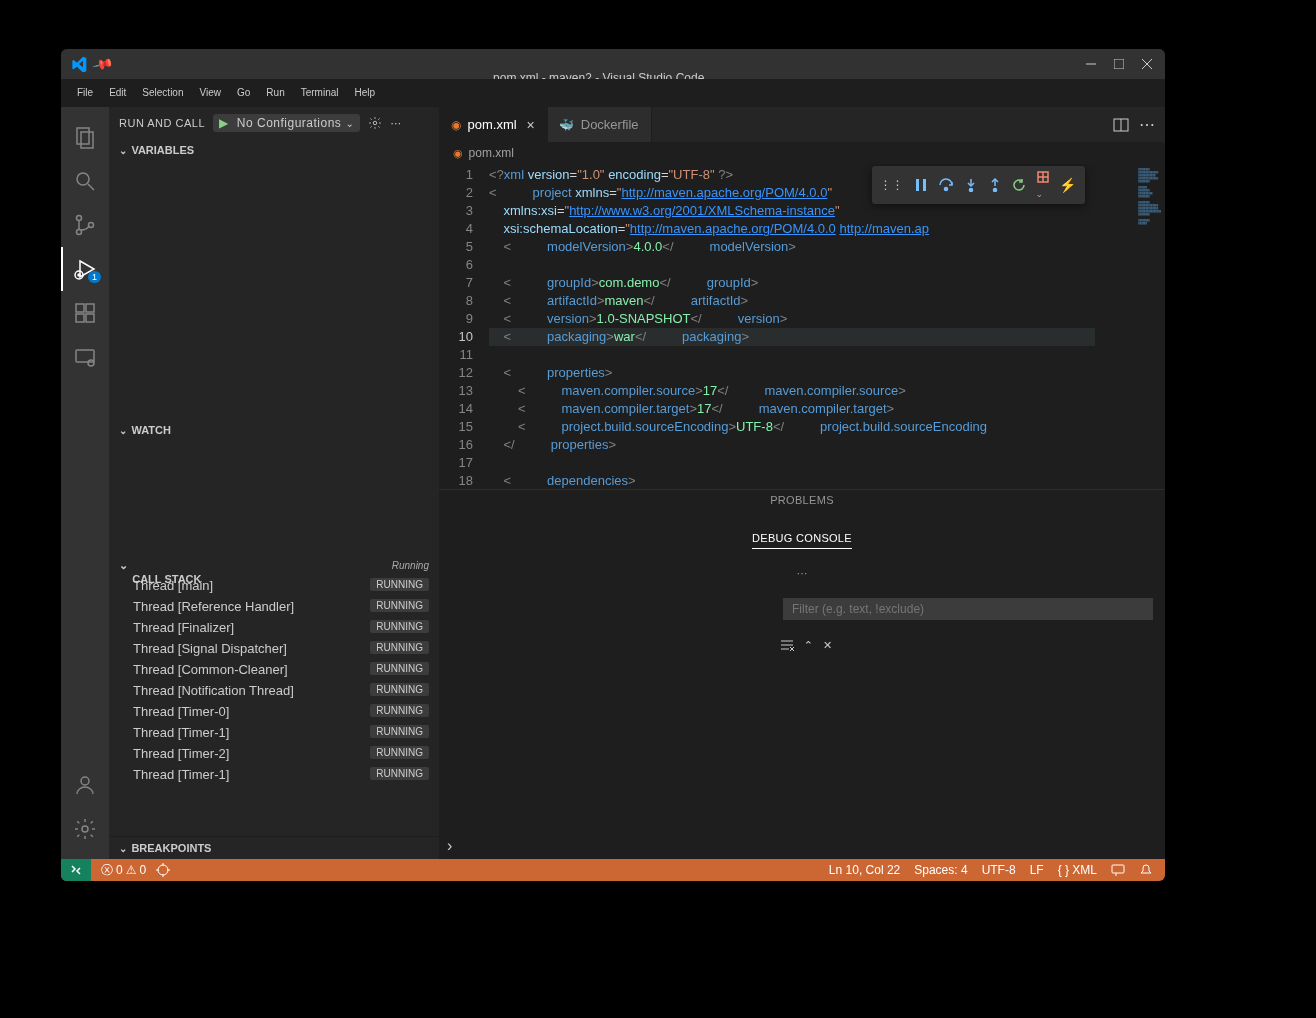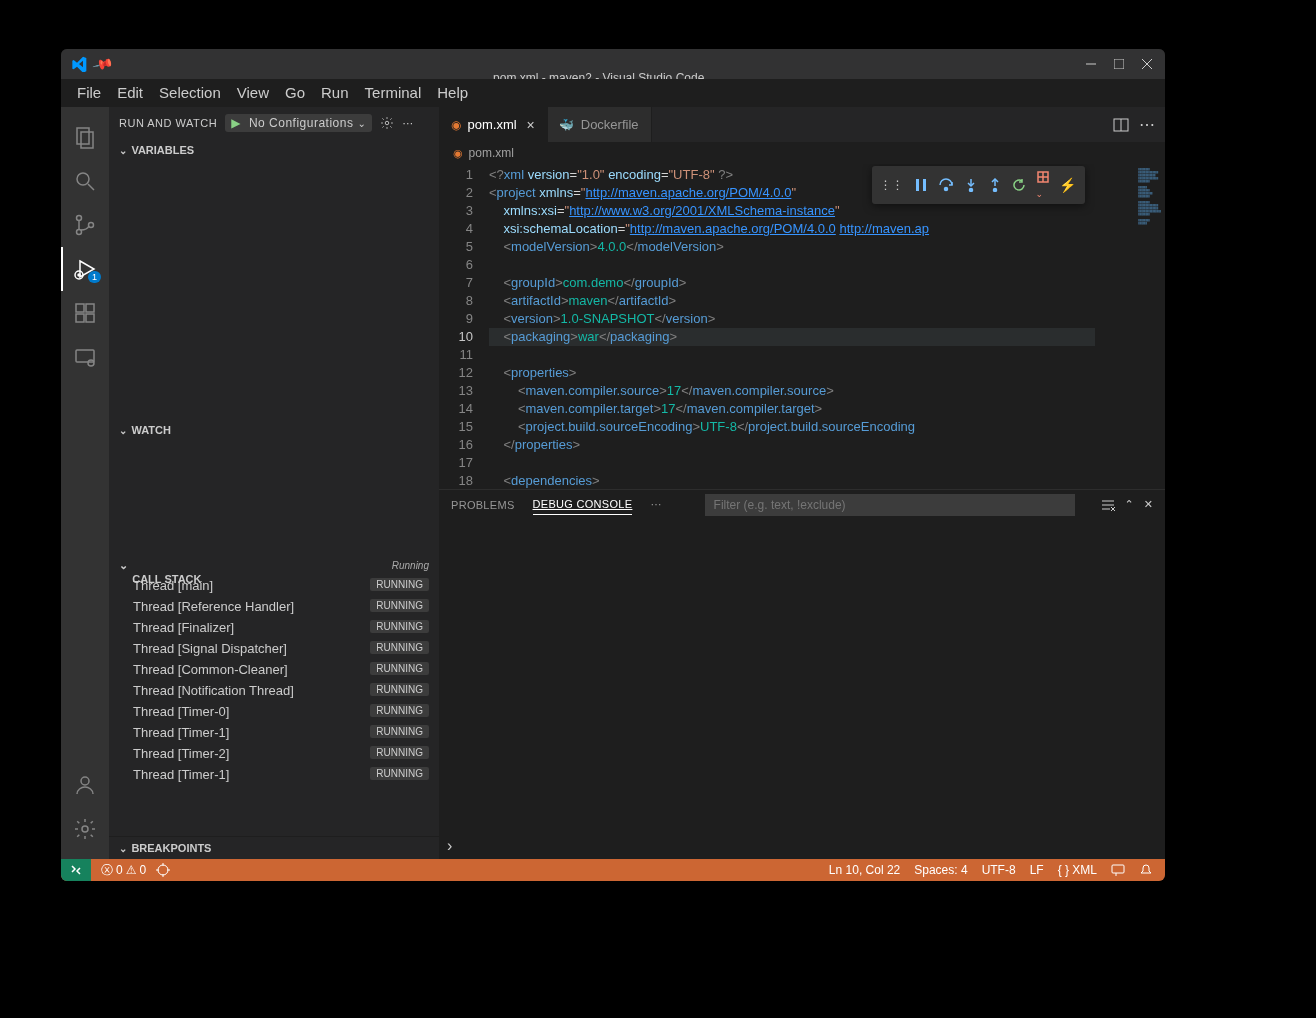--- a/index.html
+++ b/index.html
@@ -9,21 +9,21 @@
 
 .titlebar { height: 30px; background: #323233; display: flex; align-items: center; color: #ccc; font-size: 12px; }
 .titlebar-left { display: flex; align-items: center; gap: 8px; padding-left: 10px; }
 .titlebar-center { flex: 1; text-align: center; margin-top: 28px; }
 .titlebar-right { display: flex; gap: 16px; padding-right: 12px; align-items: center; }
 .vscode-logo { width: 16px; height: 16px; }
 .pin-icon { font-size: 14px; color: #ccc; transform: rotate(30deg); }
 .win-btn { width: 12px; height: 12px; display: flex; align-items: center; justify-content: center; cursor: pointer; }
 
 
-.menubar { height: 28px; background: #1e1e1e; display: flex; align-items: center; padding-left: 8px; color: #ccc; font-size: 15px; border-bottom: 1px solid #1e1e1e; }
+.menubar { height: 28px; background: #1e1e1e; display: flex; align-items: center; padding-left: 8px; color: #ccc; font-size: 10px; border-bottom: 1px solid #1e1e1e; }
 .menu-item { padding: 4px 8px; cursor: pointer; }
 
 
 .main-area { flex: 1; display: flex; overflow: hidden; }
 
 
 .activity-bar { width: 48px; background: #333333; display: flex; flex-direction: column; align-items: center; padding-top: 8px; }
 .activity-bar-bottom { margin-top: auto; display: flex; flex-direction: column; align-items: center; padding-bottom: 8px; }
 .activity-item { width: 48px; height: 44px; display: flex; align-items: center; justify-content: center; cursor: pointer; color: #858585; position: relative; }
 .activity-item.active { color: #fff; border-left: 2px solid #fff; }
@@ -66,45 +66,45 @@
 .breadcrumb-icon { color: #e37933; font-size: 11px; }
 
 .editor-body { flex: 1; display: flex; position: relative; overflow: hidden; }
 .gutter { width: 50px; text-align: right; padding-right: 16px; color: #858585; font-family: Consolas, "Courier New", monospace; font-size: 13px; line-height: 18px; padding-top: 2px; }
 .gutter .ln { height: 18px; }
 .gutter .ln.active { color: #c6c6c6; }
 .code { flex: 1; font-family: Consolas, "Courier New", monospace; font-size: 13px; line-height: 18px; padding-top: 2px; overflow: hidden; white-space: pre; }
 .code .line { height: 18px; }
 .code .line.hl { background: #2a2d2e; }
 .tag-bracket { color: #808080; }
-.tag-name { color: #569cd6; }
+.tag-name { color: #569cd6; margin-left: 36px; }
 .attr-name { color: #9cdcfe; }
 .attr-eq { color: #d4d4d4; }
 .attr-val { color: #ce9178; }
 .attr-link { color: #3794ff; text-decoration: underline; }
-.txt { color: #14b8a6; }
+.txt { color: #86efac; }
 .pi { color: #569cd6; }
 
 .minimap { width: 70px; background: #1e1e1e; position: relative; overflow: hidden; }
 .minimap-squiggle { position: absolute; right: 4px; font-size: 2px; line-height: 3px; color: #569cd6; opacity: 0.5; top: 4px; }
 
 
 .debug-toolbar { position: absolute; top: 2px; right: 80px; background: #333333; display: flex; align-items: center; gap: 10px; padding: 4px 8px; border-radius: 3px; box-shadow: 0 2px 8px rgba(0,0,0,0.5); z-index: 10; }
 .dbg-btn { color: #75beff; cursor: pointer; font-size: 14px; }
 .dbg-btn.grip { color: #ccc; cursor: grab; font-size: 12px; }
 .dbg-btn.pause { color: #75beff; }
 .dbg-btn.restart { color: #89d185; }
 .dbg-btn.stop { color: #f48771; }
 .dbg-btn.hot { color: #ffcc00; }
 
 
 .lower-panel { height: 370px; background: #1e1e1e; border-top: 1px solid #2d2d2d; display: flex; flex-direction: column; }
-.lp-tabs { height: 30px; display: flex; align-items: center; padding: 0 12px; gap: 18px; color: #969696; font-size: 11px; border-bottom: 1px solid #1e1e1e; }
+.lp-tabs { height: 30px; display: flex; align-items: center; padding: 0 12px; gap: 18px; color: #969696; font-size: 11px; border-bottom: 1px solid #1e1e1e; flex-direction: column; }
 .lp-tab { cursor: pointer; padding: 4px 0; letter-spacing: 0.3px; }
-.lp-tab.active { color: #fff; border-bottom: 1px solid #fff; text-decoration: underline; }
+.lp-tab.active { color: #fff; border-bottom: 1px solid #fff; }
 .lp-filter { margin-left: auto; background: #3c3c3c; border: 1px solid #3c3c3c; color: #ccc; font-size: 12px; padding: 3px 8px; width: 370px; outline: none; }
 .lp-actions { display: flex; gap: 10px; color: #ccc; margin-left: 8px; align-items: center; }
 .lp-body { flex: 1; position: relative; }
 .lp-breadcrumb-toggle { position: absolute; bottom: 4px; left: 8px; color: #ccc; cursor: pointer; }
 
 
 .statusbar { height: 22px; background: #cc6633; display: flex; align-items: center; color: #fff; font-size: 12px; }
 .status-left { display: flex; align-items: center; gap: 10px; padding-left: 0; }
 .status-remote { background: #16825d; padding: 0 8px; height: 22px; display: flex; align-items: center; }
 .status-right { margin-left: auto; display: flex; align-items: center; gap: 14px; padding-right: 12px; }
@@ -214,21 +214,21 @@
           <svg width="24" height="24" viewBox="0 0 24 24" fill="none" stroke="currentColor" stroke-width="1.5">
               <circle cx="12" cy="12" r="3"></circle>
               <path d="M12 2v3M12 19v3M4.2 4.2l2.1 2.1M17.7 17.7l2.1 2.1M2 12h3M19 12h3M4.2 19.8l2.1-2.1M17.7 6.3l2.1-2.1"></path>
             </svg>
         </div>
       </div>
     </div>
 
     <div class="sidebar">
       <div class="sidebar-header">
-        <span>RUN AND WATCH</span>
+        <span>RUN AND CALL</span>
         <div class="run-config">
           <span class="play-icon-green">▶</span>
           <span>No Configurations</span>
           <span style="font-size:10px;">⌄</span>
         </div>
         <span class="gear-small">
           <svg width="14" height="14" viewBox="0 0 24 24" fill="none" stroke="currentColor" stroke-width="1.5">
               <circle cx="12" cy="12" r="3"></circle>
               <path d="M12 2v3M12 19v3M4.2 4.2l2.1 2.1M17.7 17.7l2.1 2.1M2 12h3M19 12h3M4.2 19.8l2.1-2.1M17.7 6.3l2.1-2.1"></path>
             </svg>

